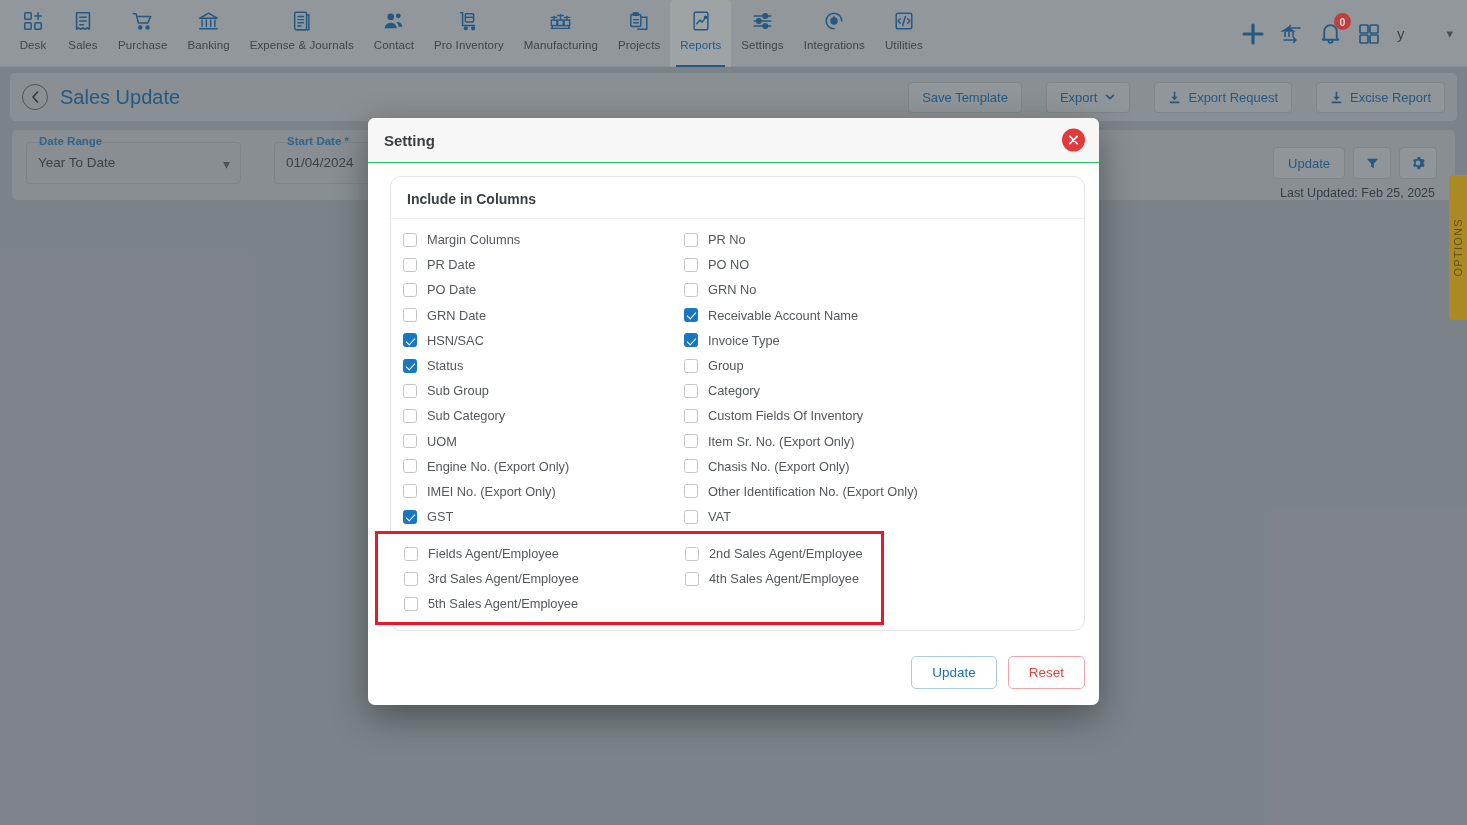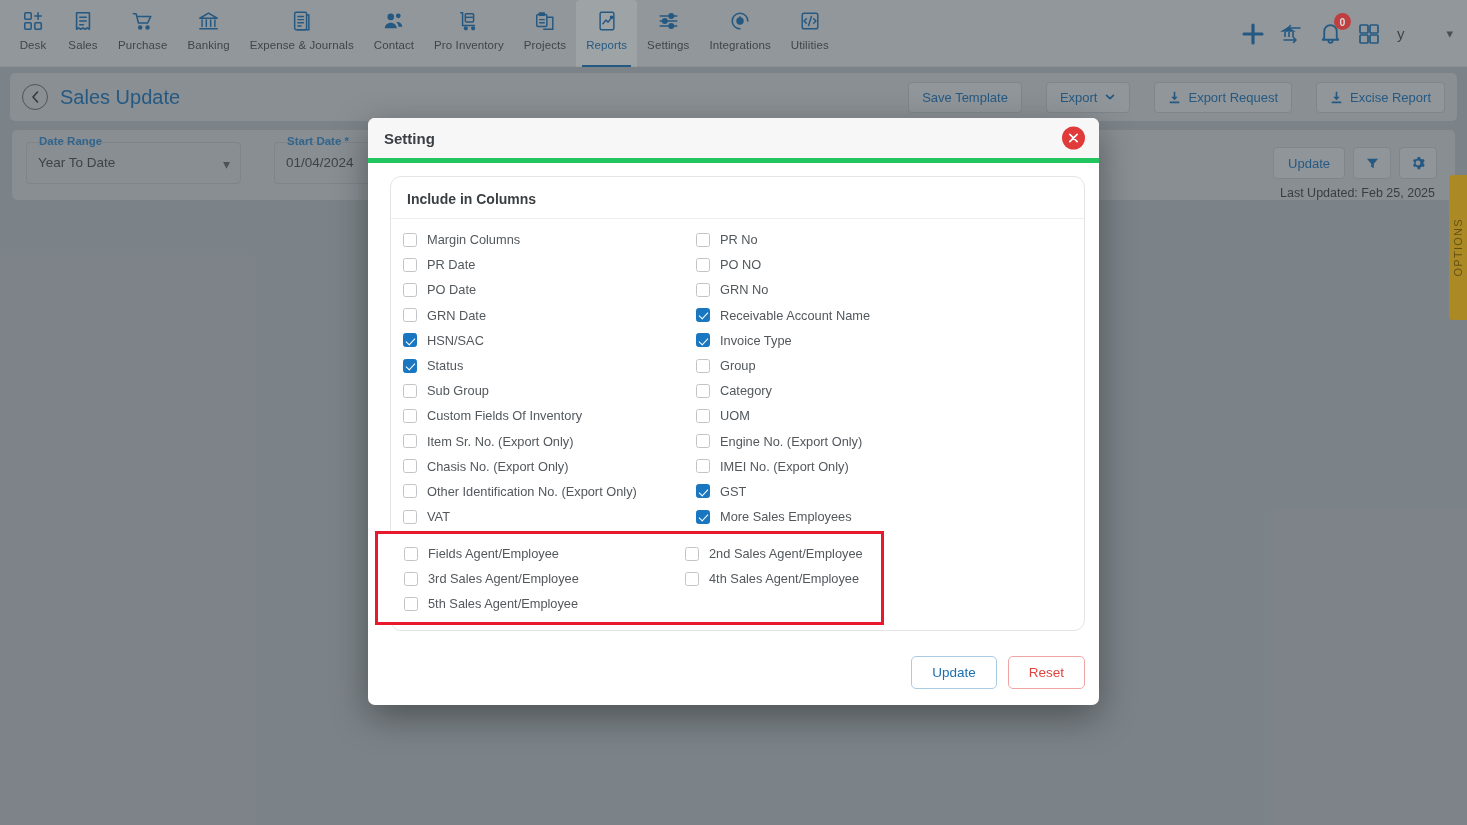--- a/index.html
+++ b/index.html
@@ -271,21 +271,21 @@
     width: 731px;
     height: 587px;
     background: #ffffff;
     border-radius: 7px;
     box-shadow: 0 12px 36px rgba(0,0,0,0.38);
     overflow: hidden;
   }
   #dialog-header {
     height: 45px;
     background: #f7f7f8;
-    border-bottom: 5px solid #22c55e;
+    border-bottom: 1px solid #22c55e;
     display: flex;
     align-items: center;
     padding: 0 16px;
     position: relative;
   }
   #dialog-title {
     font-size: 15px;
     color: #3a3f43;
     font-weight: bold;
   }
@@ -326,21 +326,21 @@
   }
   #checkbox-scroll {
     position: relative;
     height: 411px;
     overflow: hidden;
   }
   #checkbox-grid {
     display: grid;
     grid-template-columns: 281px 1fr;
     padding: 8px 12px 0 12px;
-    column-gap: 12px;
+    column-gap: 0;
   }
   .cb-row {
     display: flex;
     align-items: center;
     height: 25.2px;
     cursor: pointer;
   }
   .cb-box {
     width: 14px; height: 14px;
     border: 1.3px solid #c2c5c8;
@@ -485,20 +485,31 @@
           <span class="nav-icon">
             <svg width="22" height="22" viewBox="0 0 24 24" fill="none" stroke="#1b5b8f" stroke-width="1.6">
               <path d="M3 3h2v14h13" stroke-linecap="round"></path>
               <rect x="8" y="4" width="9" height="9" rx="1"></rect>
               <path d="M8 8h9"></path>
               <circle cx="8.5" cy="20" r="1.5" fill="#1b5b8f"></circle>
               <circle cx="16.5" cy="20" r="1.5" fill="#1b5b8f"></circle>
             </svg>
           </span>
           <span class="nav-label">Pro Inventory</span>
+        </div>
+        <div class="nav-item">
+          <span class="nav-icon">
+            <svg width="23" height="22" viewBox="0 0 24 24" fill="none" stroke="#1b5b8f" stroke-width="1.5">
+              <rect x="2" y="11" width="6" height="6"></rect>
+              <rect x="9" y="11" width="6" height="6"></rect>
+              <rect x="16" y="11" width="6" height="6"></rect>
+              <path d="M5 11V7M12 11V5M19 11V7M2 8h6M9 6h6M16 8h6M3 17v3M21 17v3M2 20h20" stroke-linecap="round"></path>
+            </svg>
+          </span>
+          <span class="nav-label">Manufacturing</span>
         </div>
         <div class="nav-item">
           <span class="nav-icon">
             <svg width="22" height="22" viewBox="0 0 24 24" fill="none" stroke="#1b5b8f" stroke-width="1.6">
               <rect x="3" y="5" width="11" height="13" rx="1.3"></rect>
               <path d="M6 3.2h5v2.5H6z" fill="#1b5b8f"></path>
               <path d="M14 8h6.5v13H10"></path>
               <path d="M6.2 10.5h5M6.2 14h5" stroke-linecap="round"></path>
             </svg>
           </span>
@@ -719,20 +730,24 @@
               <div class="cb-row">
                 <span class="cb-box"></span>
                 <span class="cb-label">Sub Group</span>
               </div>
               <div class="cb-row">
                 <span class="cb-box"></span>
                 <span class="cb-label">Category</span>
               </div>
               <div class="cb-row">
                 <span class="cb-box"></span>
+                <span class="cb-label">Sub Category</span>
+              </div>
+              <div class="cb-row">
+                <span class="cb-box"></span>
                 <span class="cb-label">Custom Fields Of Inventory</span>
               </div>
               <div class="cb-row">
                 <span class="cb-box"></span>
                 <span class="cb-label">UOM</span>
               </div>
               <div class="cb-row">
                 <span class="cb-box"></span>
                 <span class="cb-label">Item Sr. No. (Export Only)</span>
               </div>

